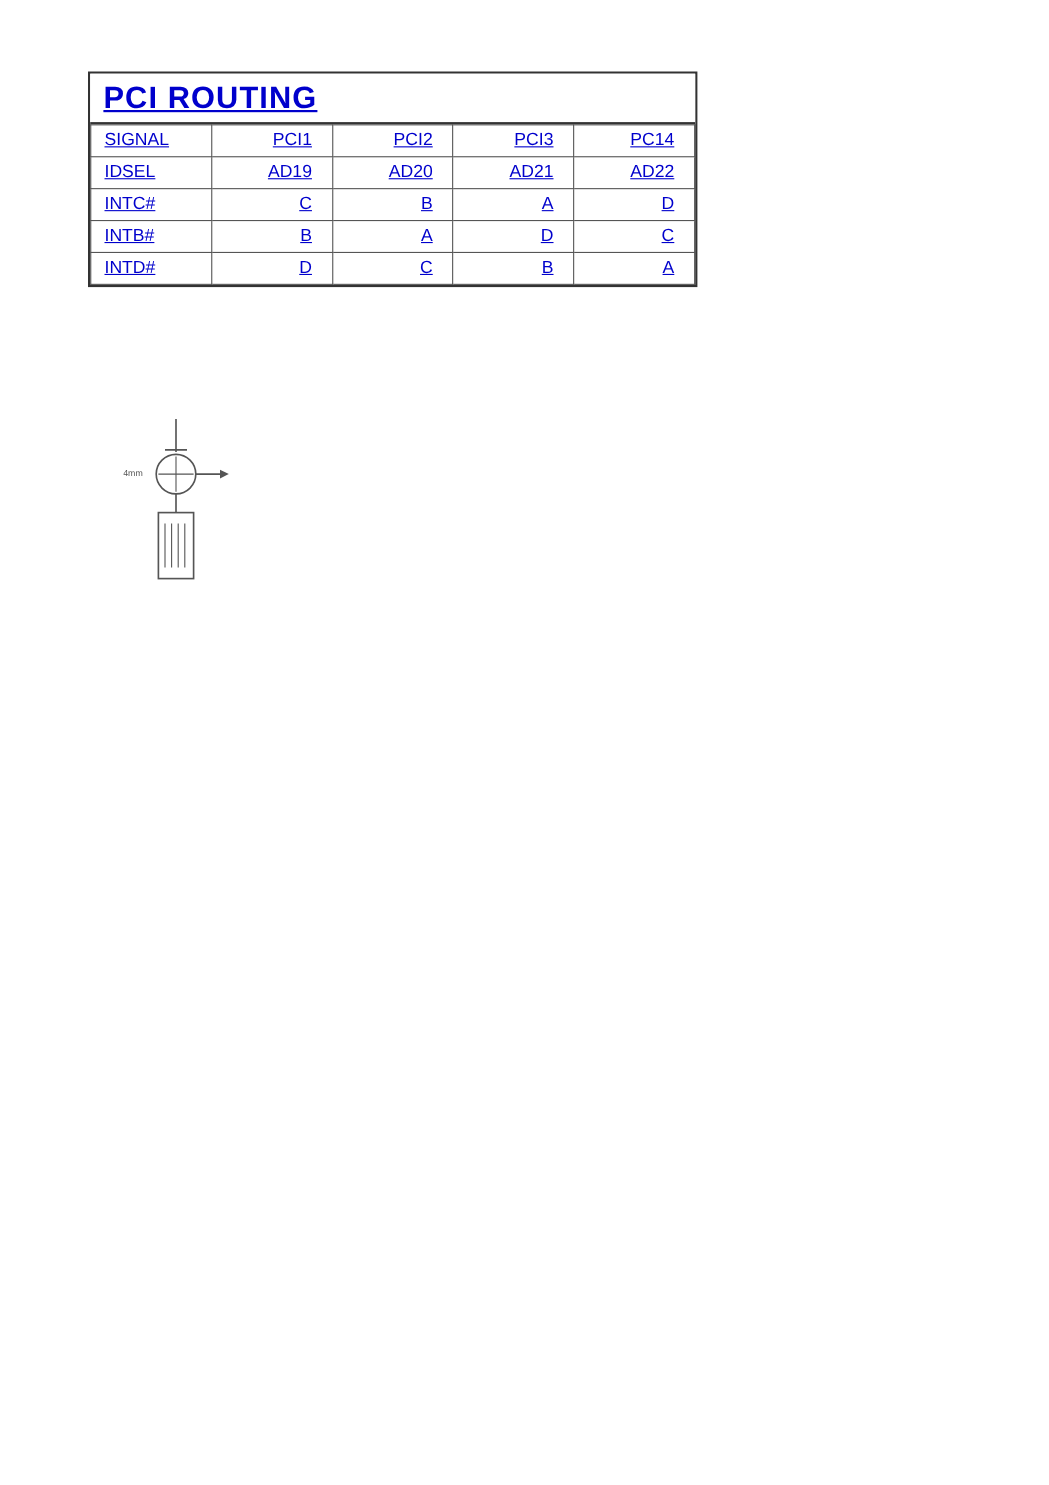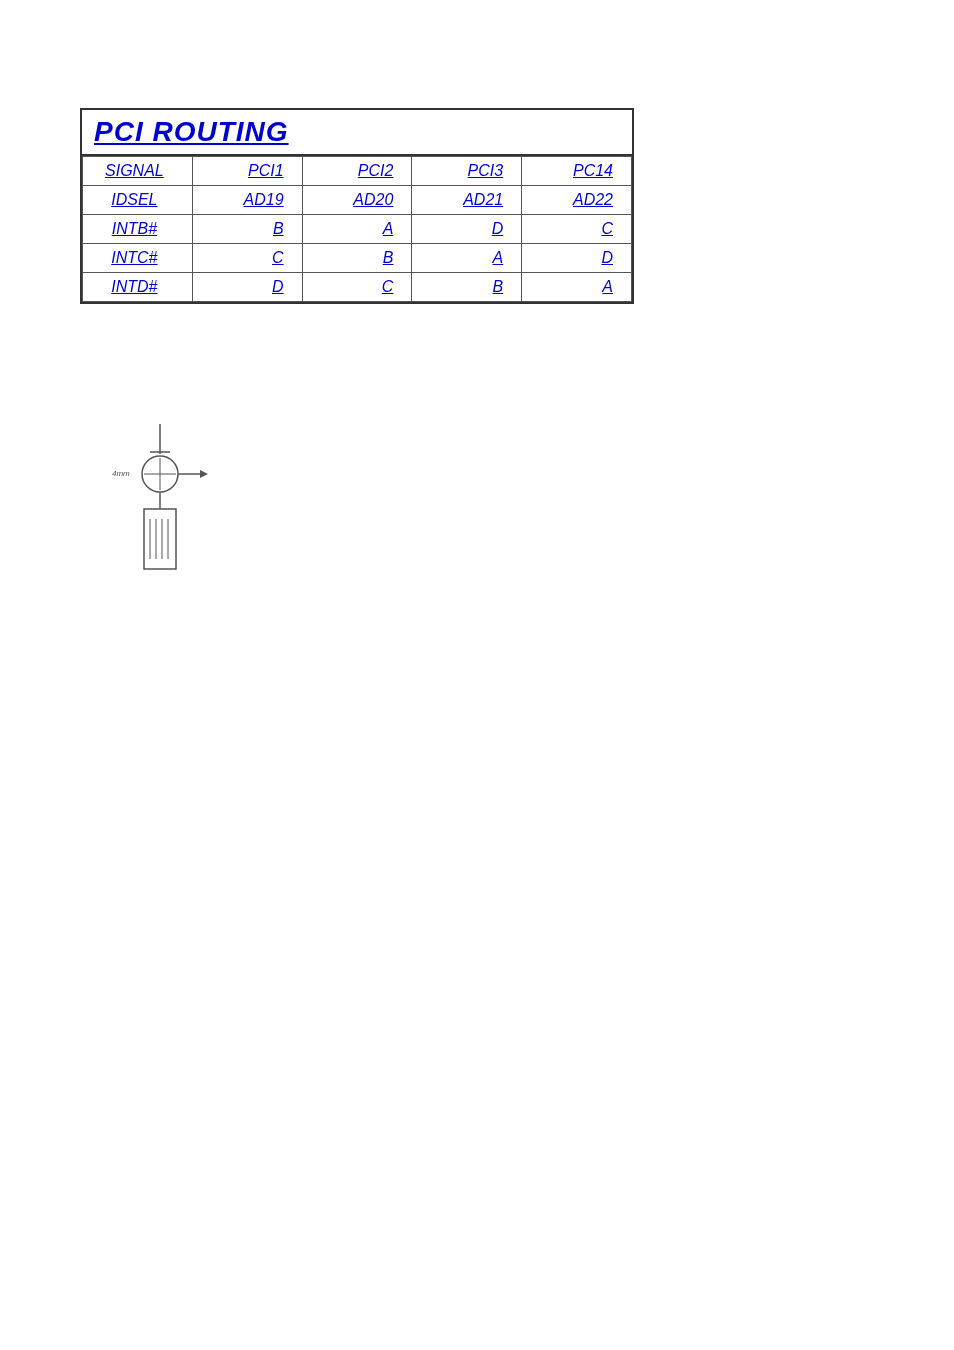--- a/index.html
+++ b/index.html
@@ -10,22 +10,21 @@
 
     body {
       background: #ffffff;
       width: 954px;
       min-height: 1350px;
       font-family: Arial, sans-serif;
       position: relative;
     }
 
     .page-content {
-      padding: 88px 80px;
-      font-style: italic;
+      padding: 45px 80px;
     }
 
     
     .pci-table-wrapper {
       border: 2px solid #333;
       display: inline-block;
       margin-top: 20px;
     }
 
     .pci-title-row {
@@ -51,21 +50,21 @@
       border: 1px solid #555;
       padding: 5px 18px;
       text-align: right;
       font-size: 16px;
       color: #0000cc;
       text-decoration: underline;
       min-width: 100px;
     }
 
     table.pci-routing td:first-child {
-      text-align: center;
+      text-align: left;
       padding-left: 12px;
     }
 
     
     .connector-area {
       margin-top: 120px;
       margin-left: 32px;
       position: relative;
       width: 120px;
       height: 160px;
@@ -102,32 +101,32 @@
       <tbody id="pci-tbody">
 
           <tr>
             <td>IDSEL</td>
             <td>AD19</td>
             <td>AD20</td>
             <td>AD21</td>
             <td>AD22</td>
           </tr>
           <tr>
+            <td>INTC#</td>
+            <td>C</td>
+            <td>B</td>
+            <td>A</td>
+            <td>D</td>
+          </tr>
+          <tr>
             <td>INTB#</td>
             <td>B</td>
             <td>A</td>
             <td>D</td>
             <td>C</td>
-          </tr>
-          <tr>
-            <td>INTC#</td>
-            <td>C</td>
-            <td>B</td>
-            <td>A</td>
-            <td>D</td>
           </tr>
           <tr>
             <td>INTD#</td>
             <td>D</td>
             <td>C</td>
             <td>B</td>
             <td>A</td>
           </tr>
         </tbody>
     </table>

